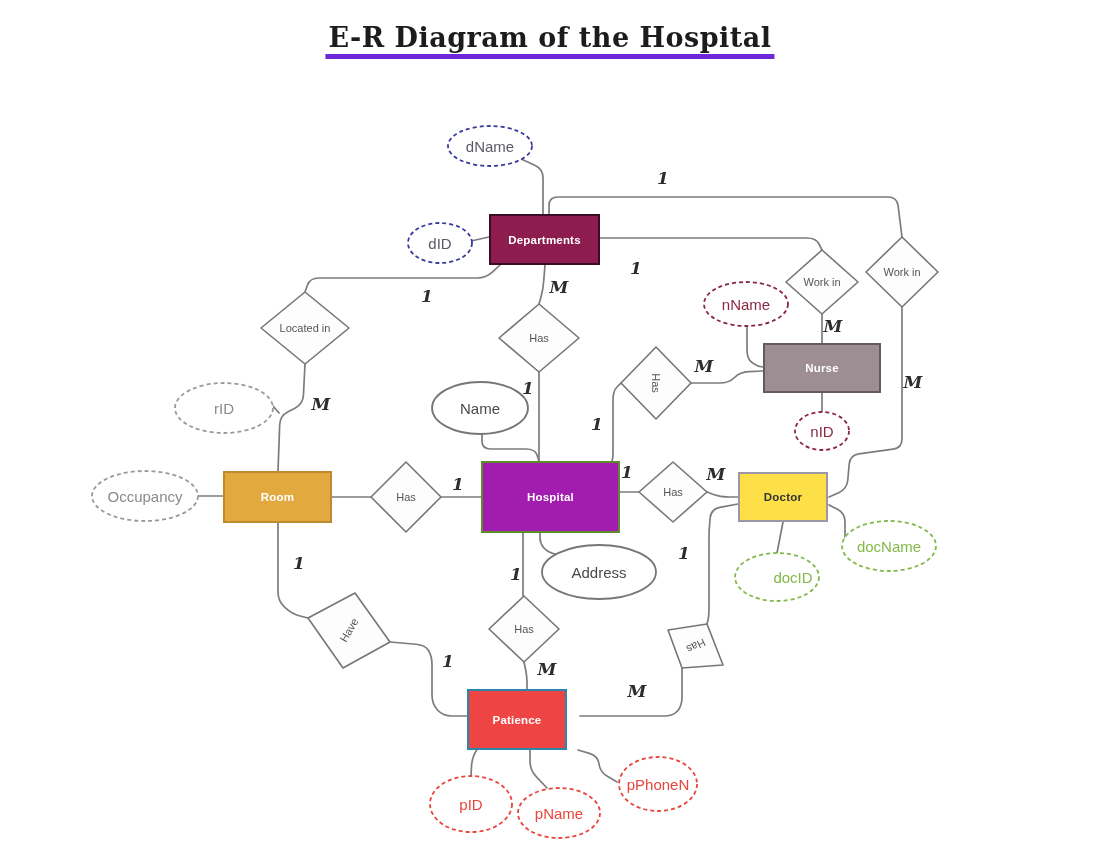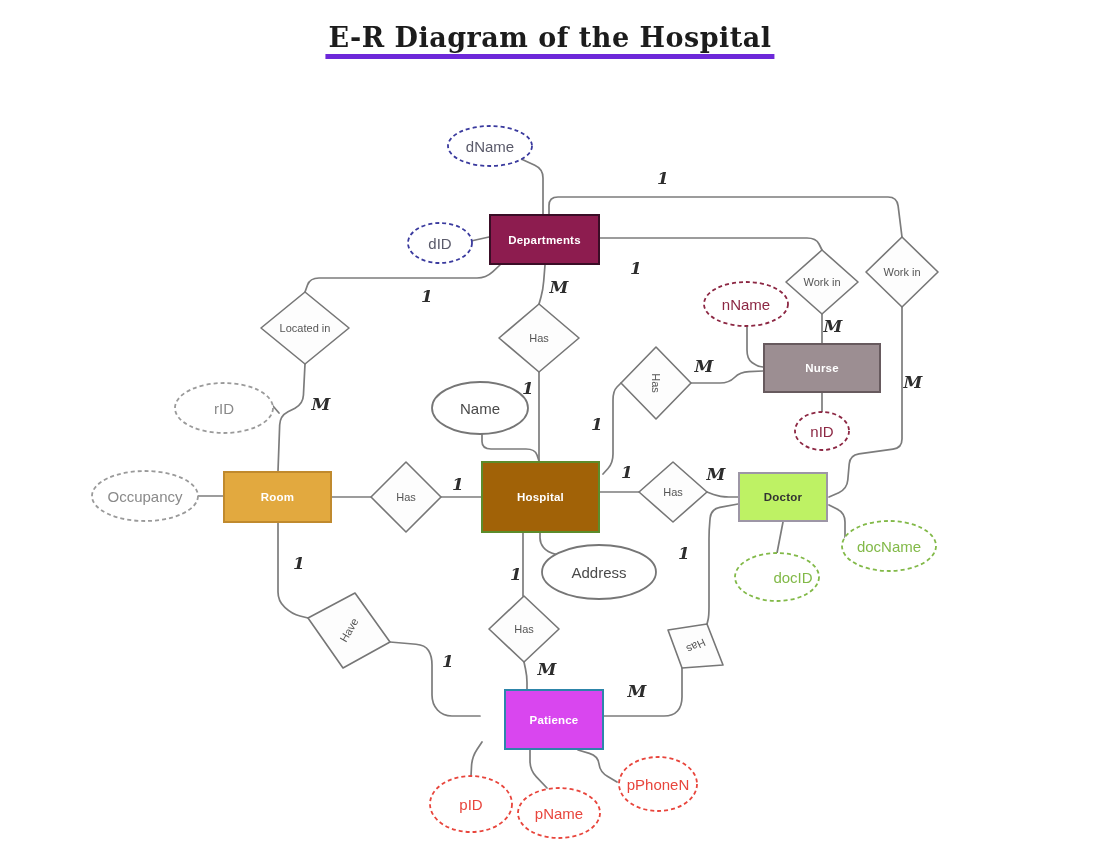--- a/index.html
+++ b/index.html
@@ -103,23 +103,23 @@
       <div class="attr-label" style="left: 480px; top: 408px; color: rgb(74, 74, 74);">Name</div>
       <div class="attr-label" style="left: 599px; top: 572px; color: rgb(74, 74, 74);">Address</div>
       <div class="attr-label" style="left: 777px; top: 577px; color: rgb(130, 185, 72); padding-left: 32px;">docID</div>
       <div class="attr-label" style="left: 889px; top: 546px; color: rgb(130, 185, 72);">docName</div>
       <div class="attr-label" style="left: 471px; top: 804px; color: rgb(232, 69, 60);">pID</div>
       <div class="attr-label" style="left: 559px; top: 813px; color: rgb(232, 69, 60);">pName</div>
       <div class="attr-label" style="left: 658px; top: 784px; color: rgb(232, 69, 60);">pPhoneN</div>
       <div class="entity" style="left: 489px; top: 214px; width: 111px; height: 51px; background: rgb(141, 28, 79); border: 2px solid rgb(58, 13, 38); color: rgb(255, 255, 255);">Departments</div>
       <div class="entity" style="left: 763px; top: 343px; width: 118px; height: 50px; background: rgb(156, 142, 146); border: 2px solid rgb(103, 90, 94); color: rgb(255, 255, 255);">Nurse</div>
       <div class="entity" style="left: 223px; top: 471px; width: 109px; height: 52px; background: rgb(226, 169, 63); border: 2px solid rgb(192, 138, 46); color: rgb(255, 255, 255);">Room</div>
-      <div class="entity" style="left: 481px; top: 461px; width: 119px; height: 72px; background: #a16207; border: 2px solid rgb(92, 140, 43); color: rgb(255, 255, 255);">Hospital</div>
-      <div class="entity" style="left: 738px; top: 472px; width: 90px; height: 50px; background: #bef264; border: 2px solid rgb(157, 150, 166); color: rgb(51, 51, 51);">Doctor</div>
-      <div class="entity" style="left: 504px; top: 689px; width: 100px; height: 61px; background: #d946ef; border: 2px solid rgb(45, 133, 170); color: rgb(255, 255, 255);">Patience</div>
+      <div class="entity" style="left: 481px; top: 461px; width: 139px; height: 72px; background: #a21caf; border: 2px solid rgb(92, 140, 43); color: rgb(255, 255, 255);">Hospital</div>
+      <div class="entity" style="left: 738px; top: 472px; width: 90px; height: 50px; background: #fde047; border: 2px solid rgb(157, 150, 166); color: rgb(51, 51, 51);">Doctor</div>
+      <div class="entity" style="left: 467px; top: 689px; width: 100px; height: 61px; background: #ef4444; border: 2px solid rgb(45, 133, 170); color: rgb(255, 255, 255);">Patience</div>
       <div class="card" style="left: 663px; top: 178px;">1</div>
       <div class="card" style="left: 636px; top: 268px;">1</div>
       <div class="card" style="left: 559px; top: 287px;">M</div>
       <div class="card" style="left: 427px; top: 296px;">1</div>
       <div class="card" style="left: 321px; top: 404px;">M</div>
       <div class="card" style="left: 528px; top: 388px;">1</div>
       <div class="card" style="left: 833px; top: 326px;">M</div>
       <div class="card" style="left: 913px; top: 382px;">M</div>
       <div class="card" style="left: 704px; top: 366px;">M</div>
       <div class="card" style="left: 597px; top: 424px;">1</div>

